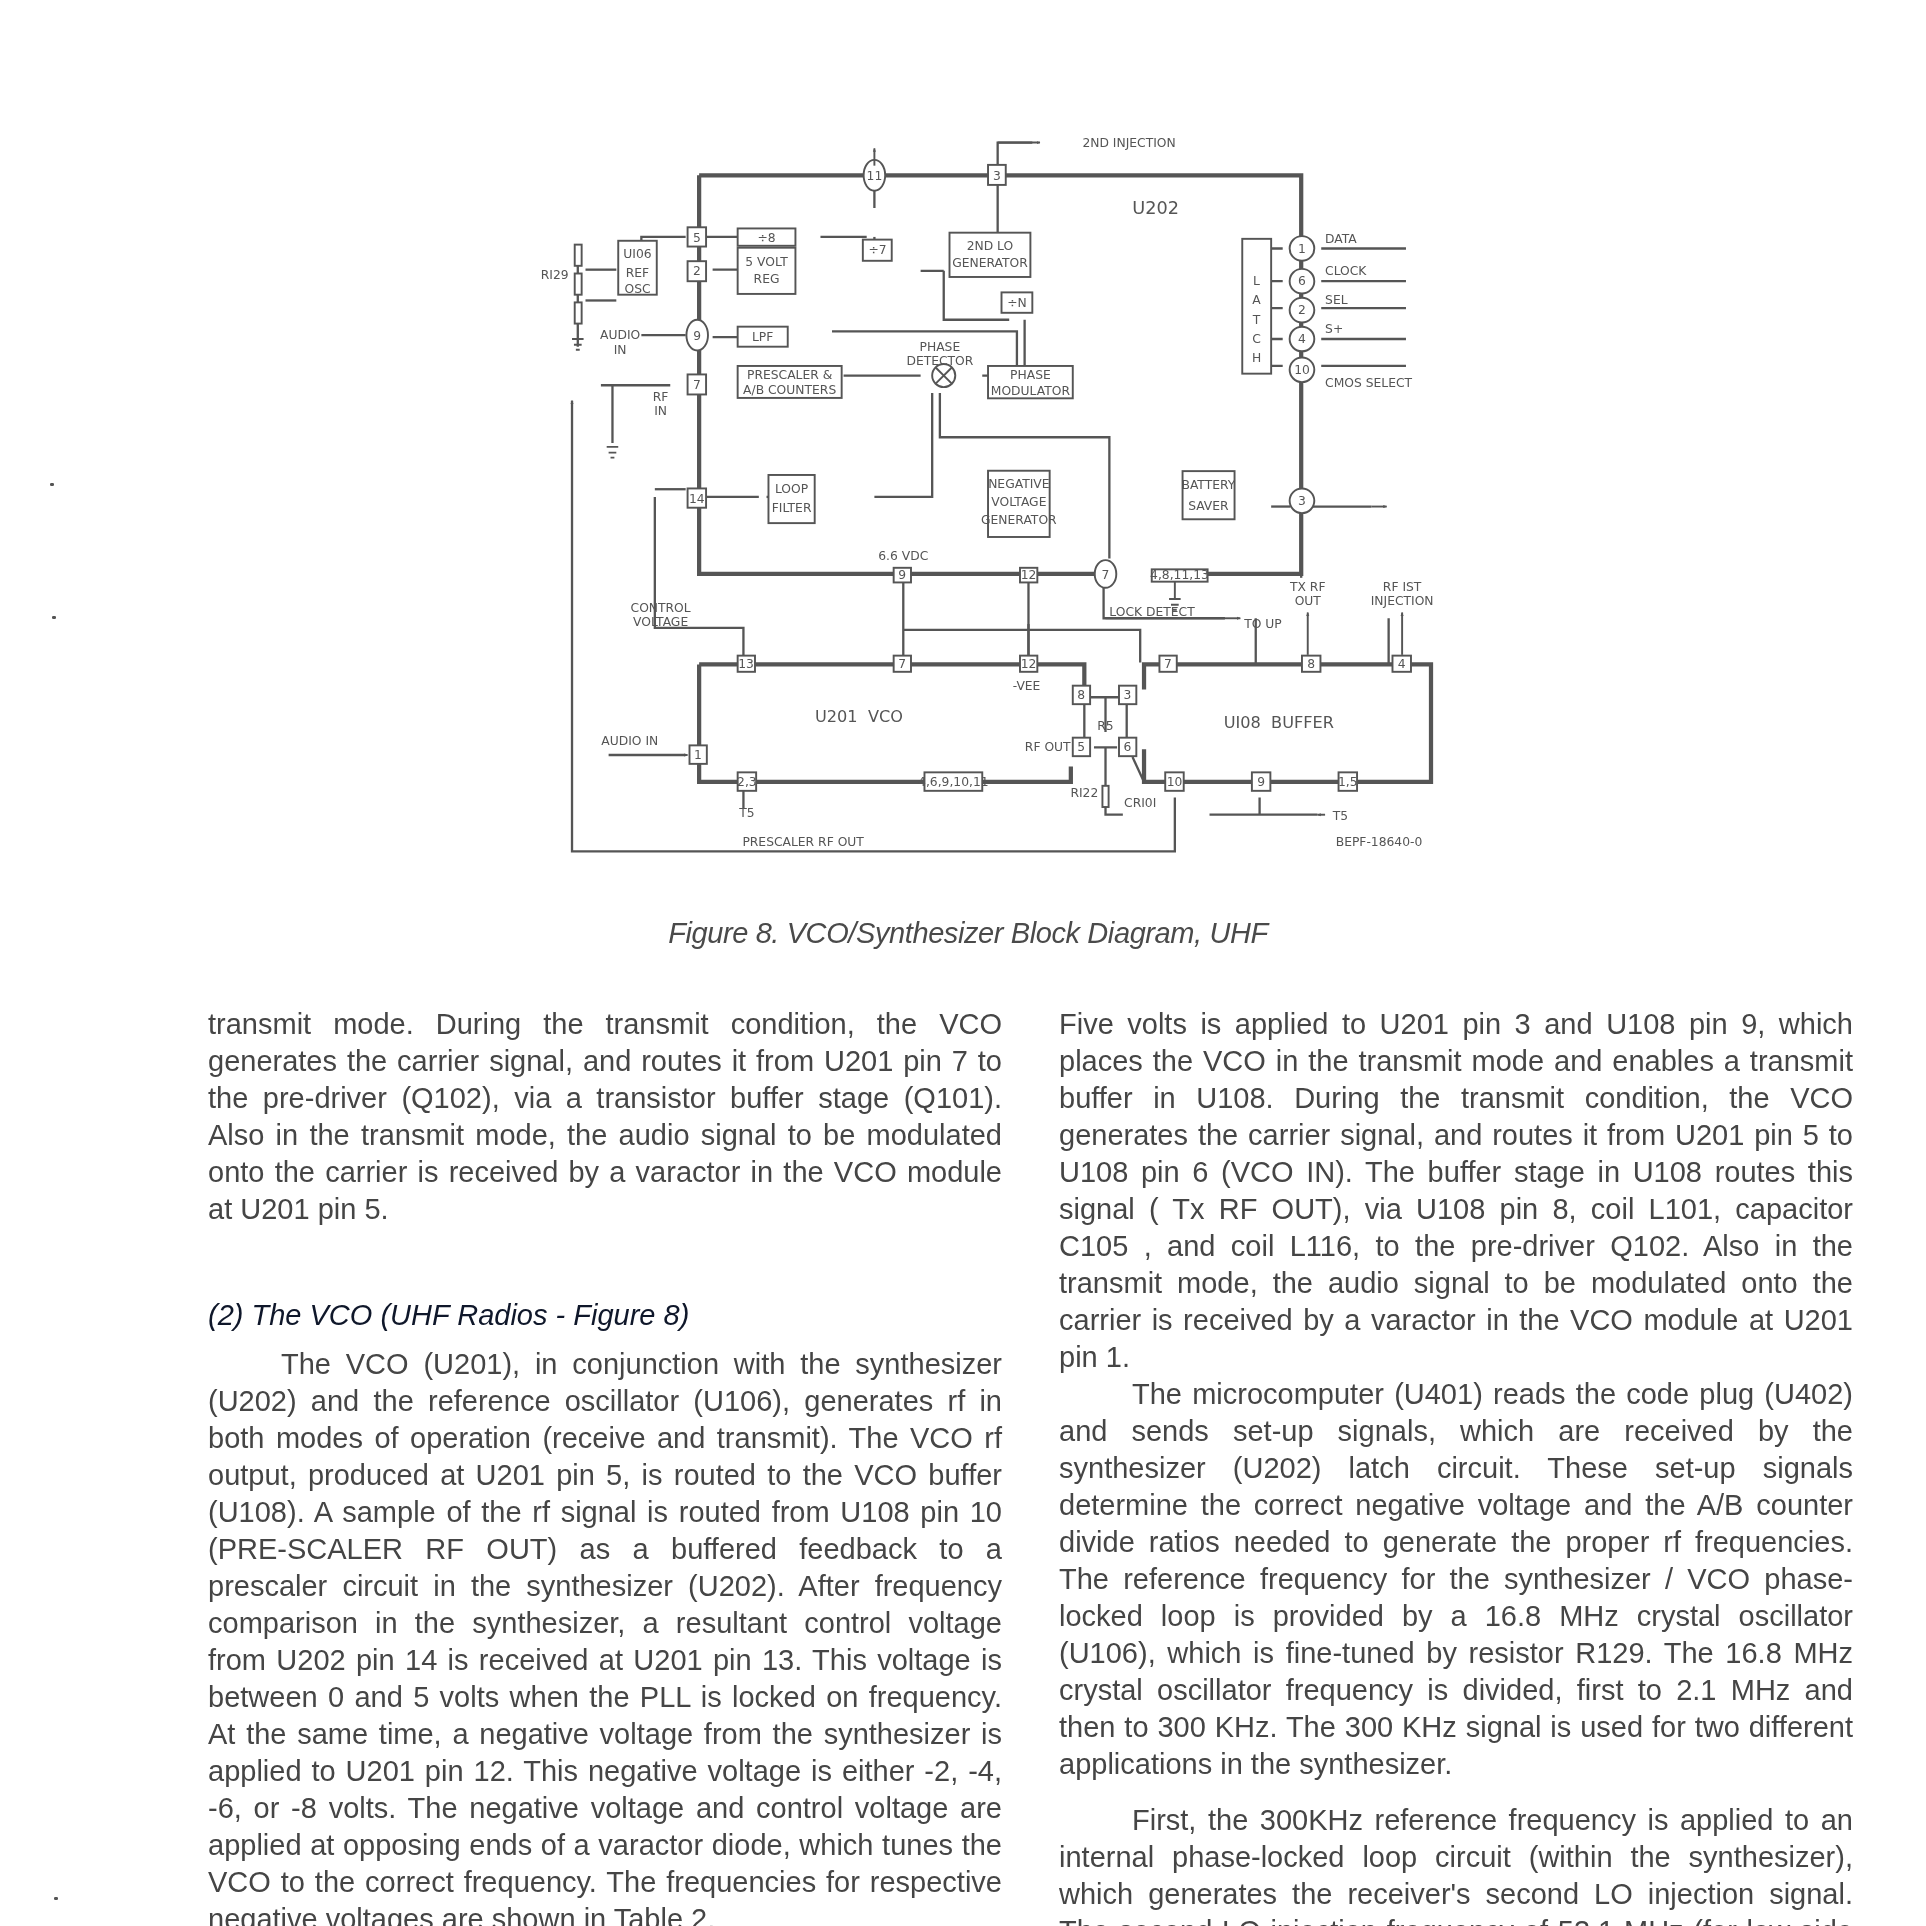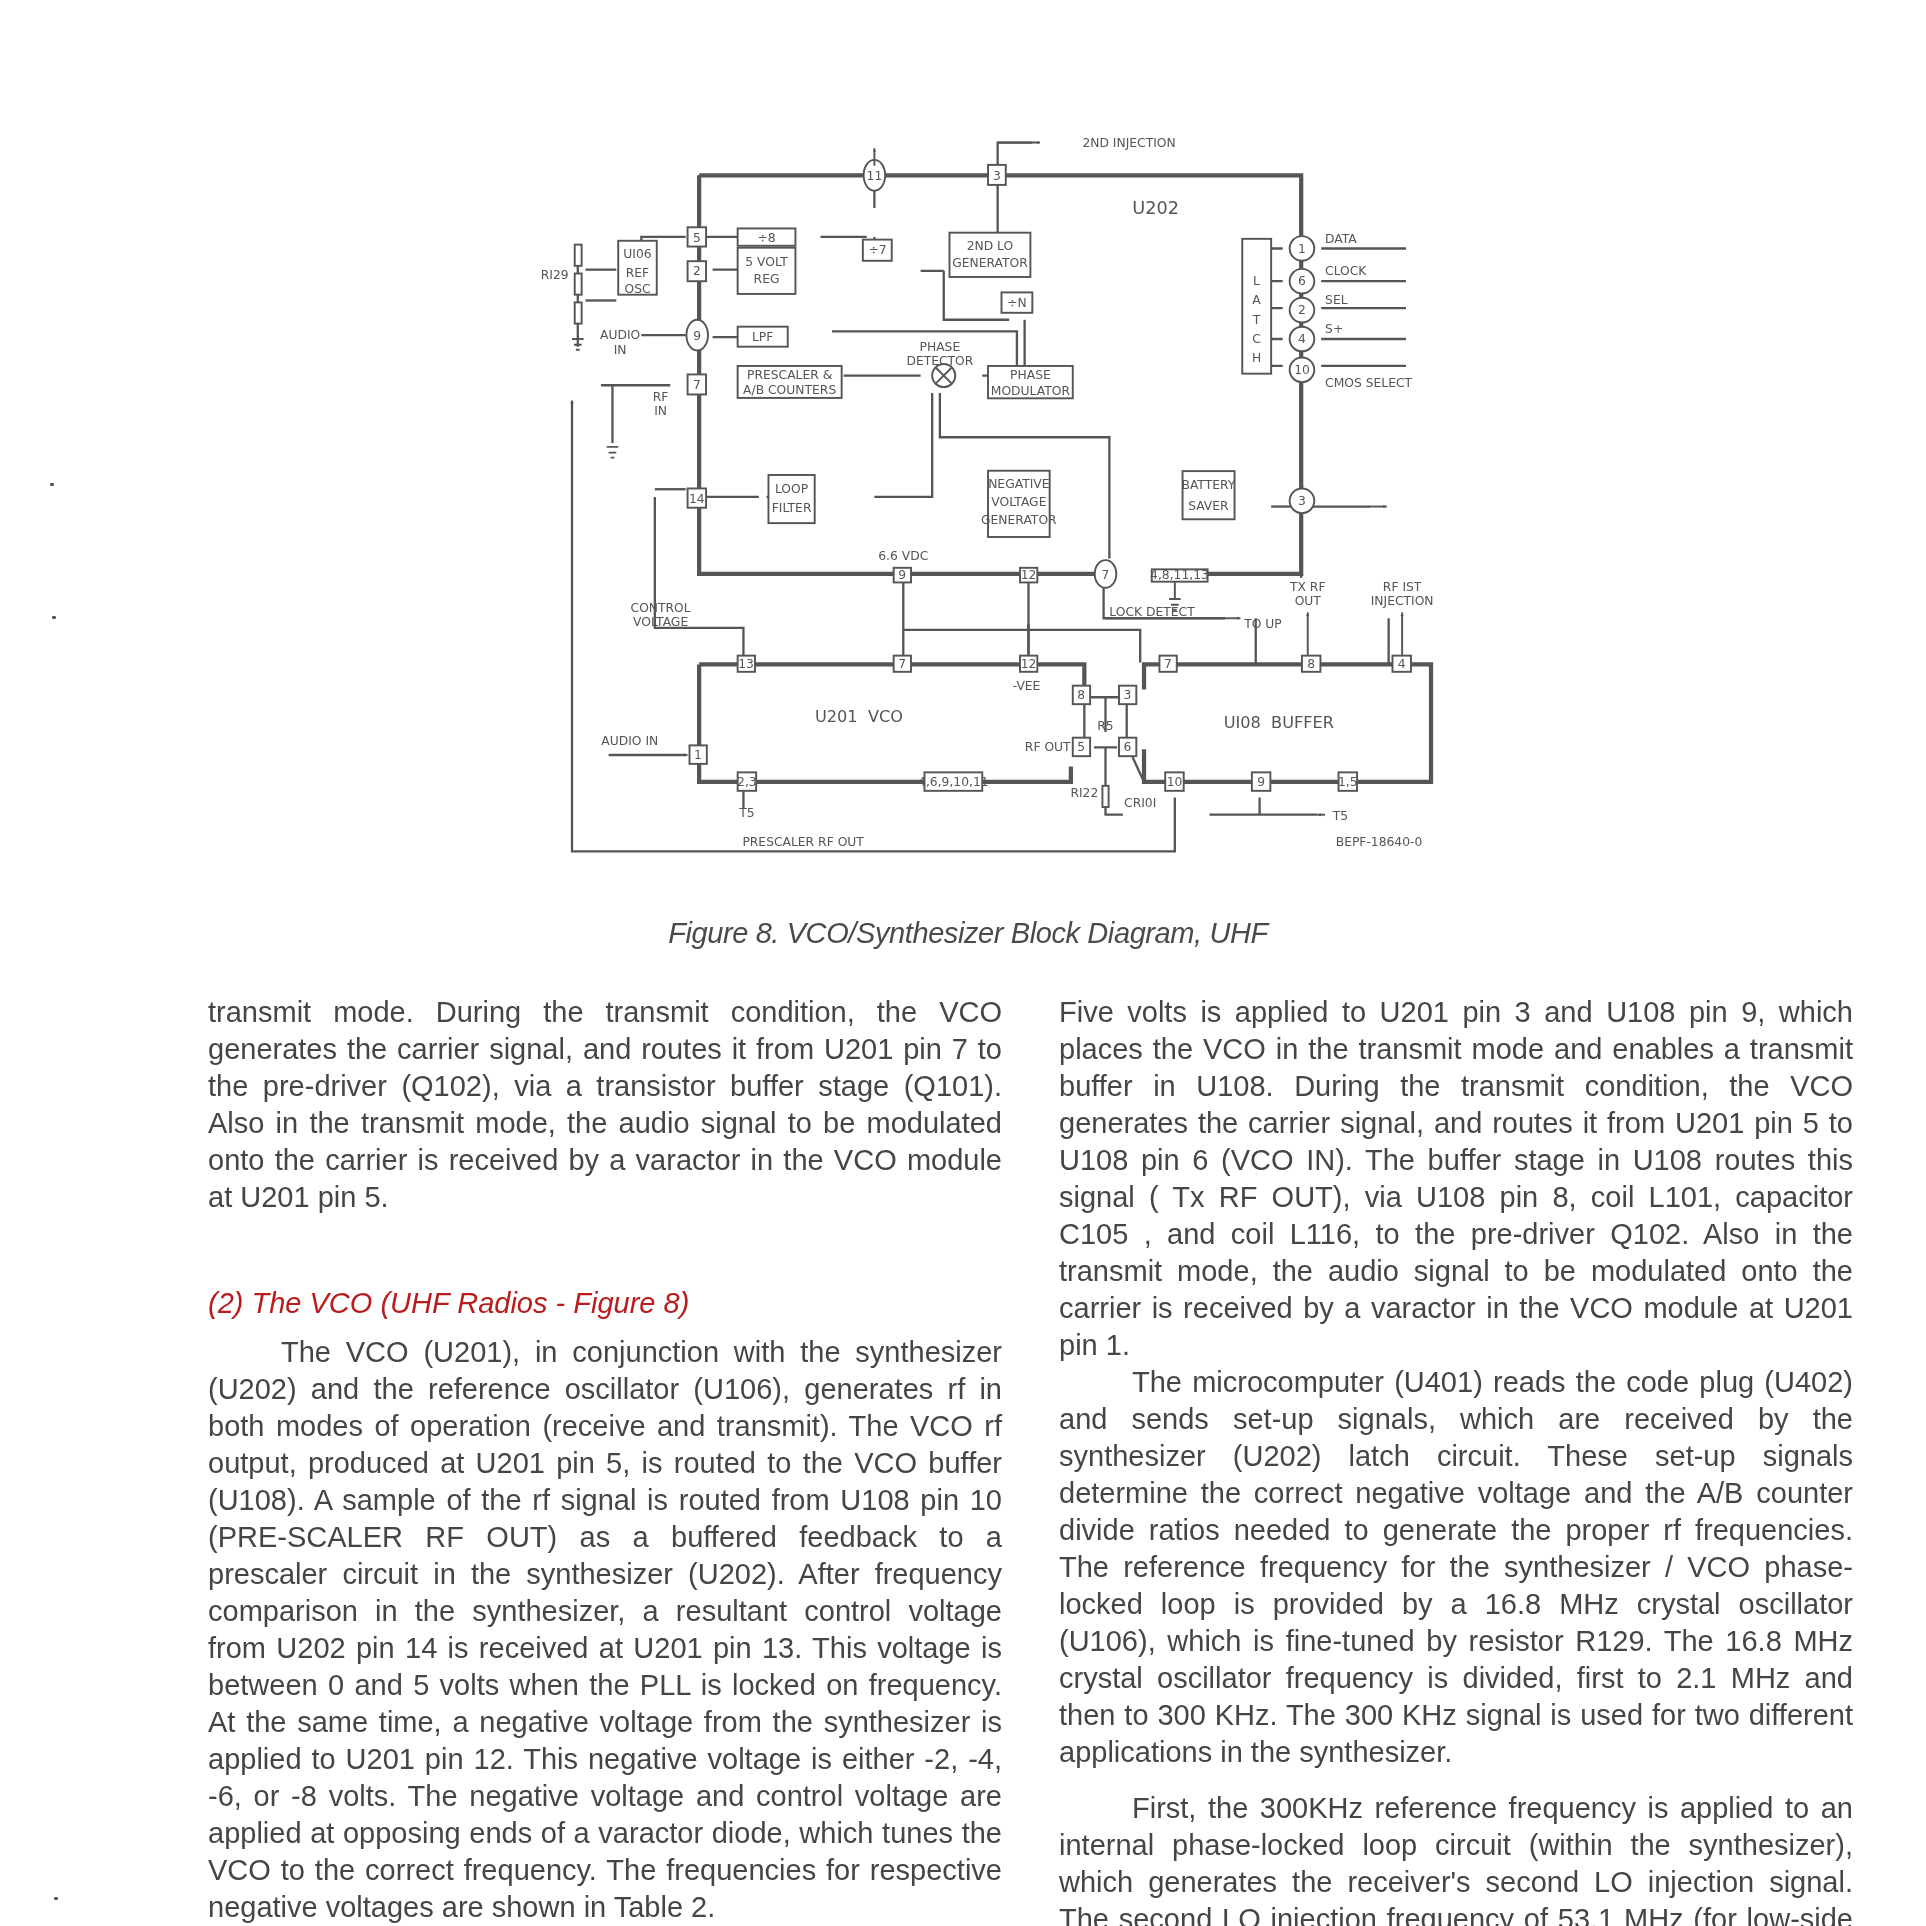--- a/index.html
+++ b/index.html
@@ -8,22 +8,22 @@
   #diagram { position:absolute; left:0; top:0; width:1936px; height:886px; }
   #diagram text { font-family:"DejaVu Sans", sans-serif; fill:#555; }
   .caption { position:absolute; left:0; width:1936px; top:917px; text-align:center;
              font-style:italic; font-size:29px; color:#4a4a4a; letter-spacing:-0.4px; }
   .col { position:absolute; top:990px; width:794px; font-size:29px; line-height:37px;
          color:#454545; text-align:justify; }
   .col-left { left:208px; }
   .col-right { left:1059px; }
   .col p { margin:0; }
   .col p.indent { text-indent:73px; margin-top:19px; }
-  .col h3 { font-style:italic; font-weight:normal; font-size:29px; margin:69px 0 11.6px 0; line-height:37px; color:#b91c1c; }
-  .col p.first { margin-top:4px; }
+  .col h3 { font-style:italic; font-weight:normal; font-size:29px; margin:69px 0 11.6px 0; line-height:37px; color:#0f172a; }
+  .col p.first { margin-top:16px; }
   .speck { position:absolute; width:3.9px; height:3.1px; background:#555; border-radius:1.2px; }
 </style>
 </head>
 <body>
 
 <svg id="diagram" viewBox="0 0 5026 2300" xmlns="http://www.w3.org/2000/svg">
   <defs>
     <marker id="arr" markerWidth="10" markerHeight="10" refX="9" refY="5" orient="auto" markerUnits="userSpaceOnUse" viewBox="0 0 10 10">
       <path d="M0,1 L10,5 L0,9 z" fill="#555"></path>
     </marker>

